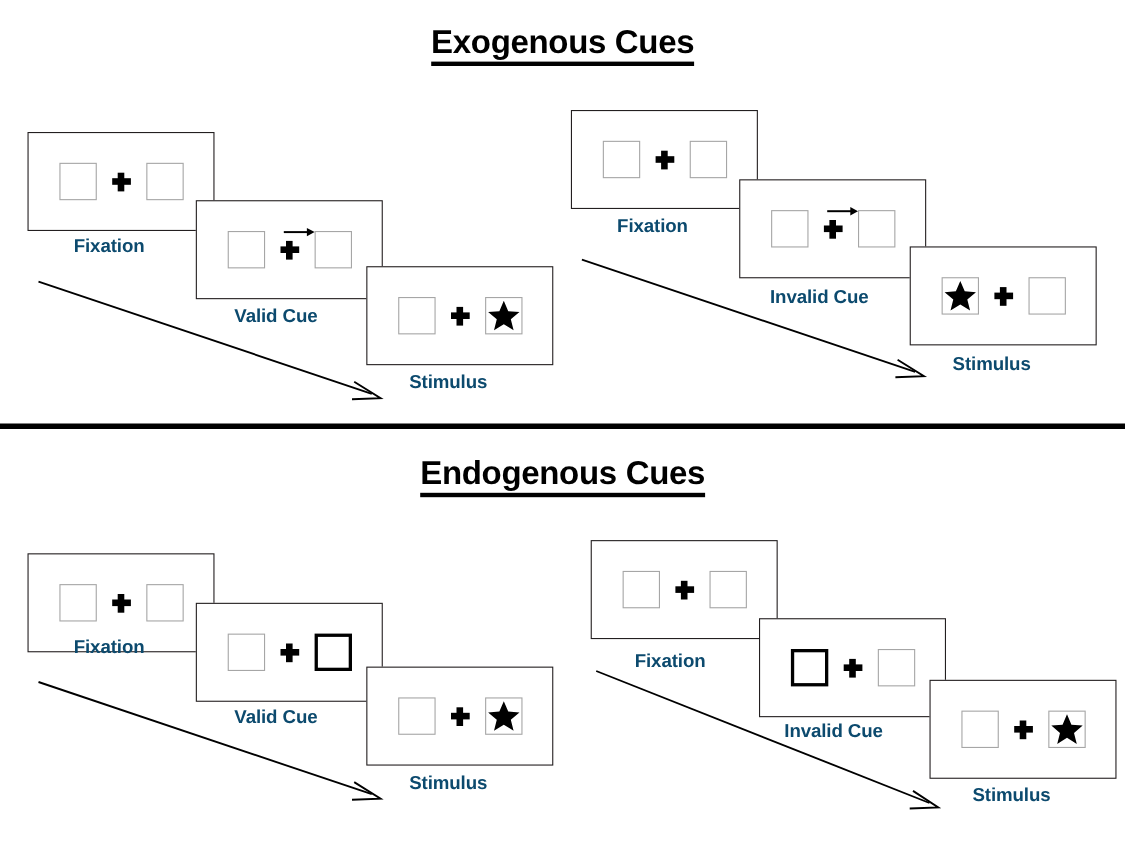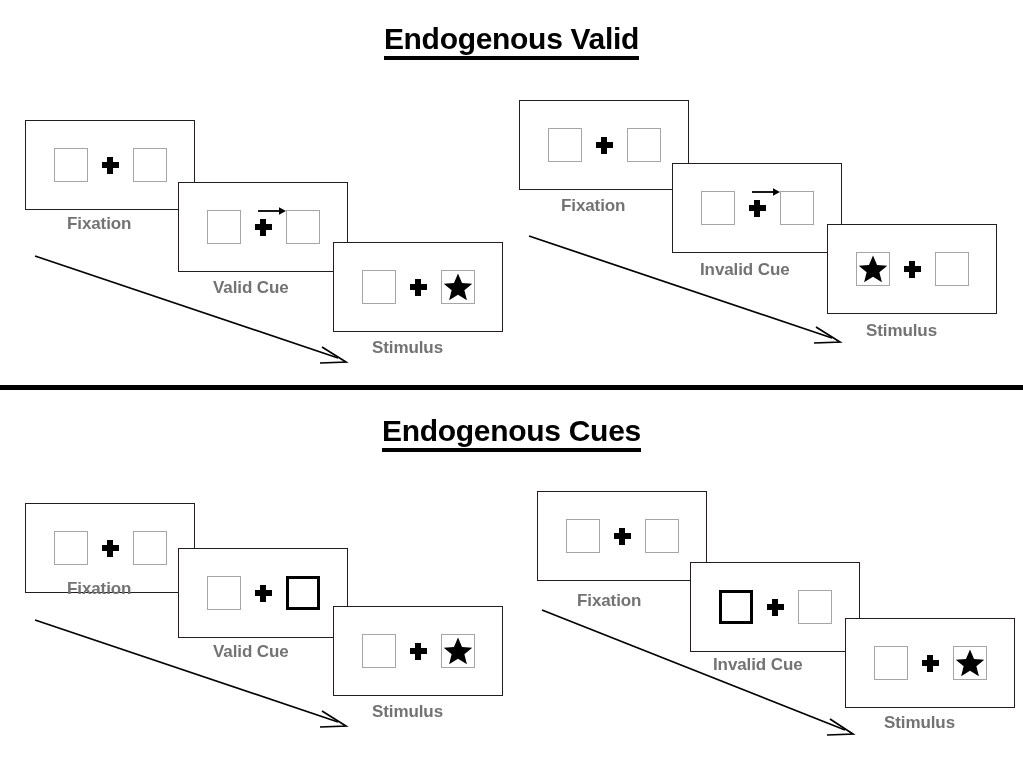--- a/index.html
+++ b/index.html
@@ -100,39 +100,39 @@
   .star {
     width: 30px; height: 30px;
     display: block;
   }
 
   
   .caption {
     position: absolute;
     font-size: 17px;
     font-weight: bold;
-    color: #737373;
+    color: #0c4a6e;
     white-space: nowrap;
     letter-spacing: -0.1px;
   }
 
   
   .flow-arrow {
     position: absolute;
     overflow: visible;
     pointer-events: none;
   }
 </style>
 </head>
 <body>
 
 <div class="canvas">
 
   <div class="section-title" style="top:22px;">
-    <span>Endogenous Valid</span>
+    <span>Exogenous Cues</span>
   </div>
 
   <div class="panel" style="left:25px; top:120px;">
     <div class="panel-row">
       <div class="box"></div>
       <div class="cross"></div>
       <div class="box"></div>
     </div>
   </div>
   <div class="caption" style="left:67px; top:214px;">Fixation</div>

